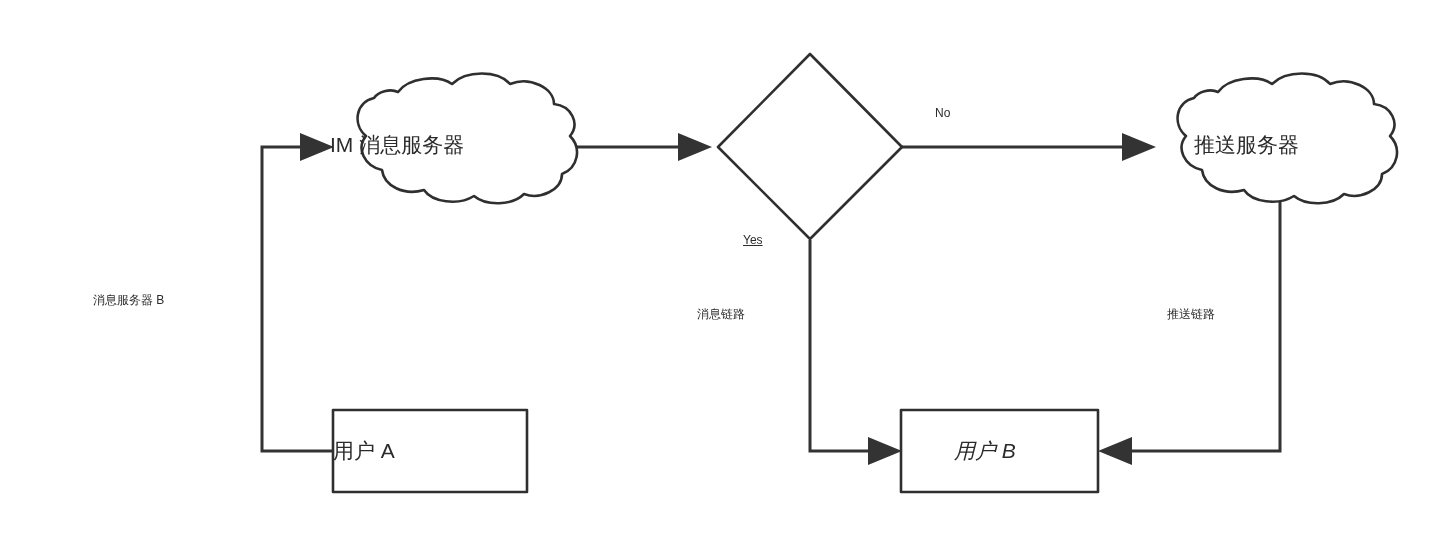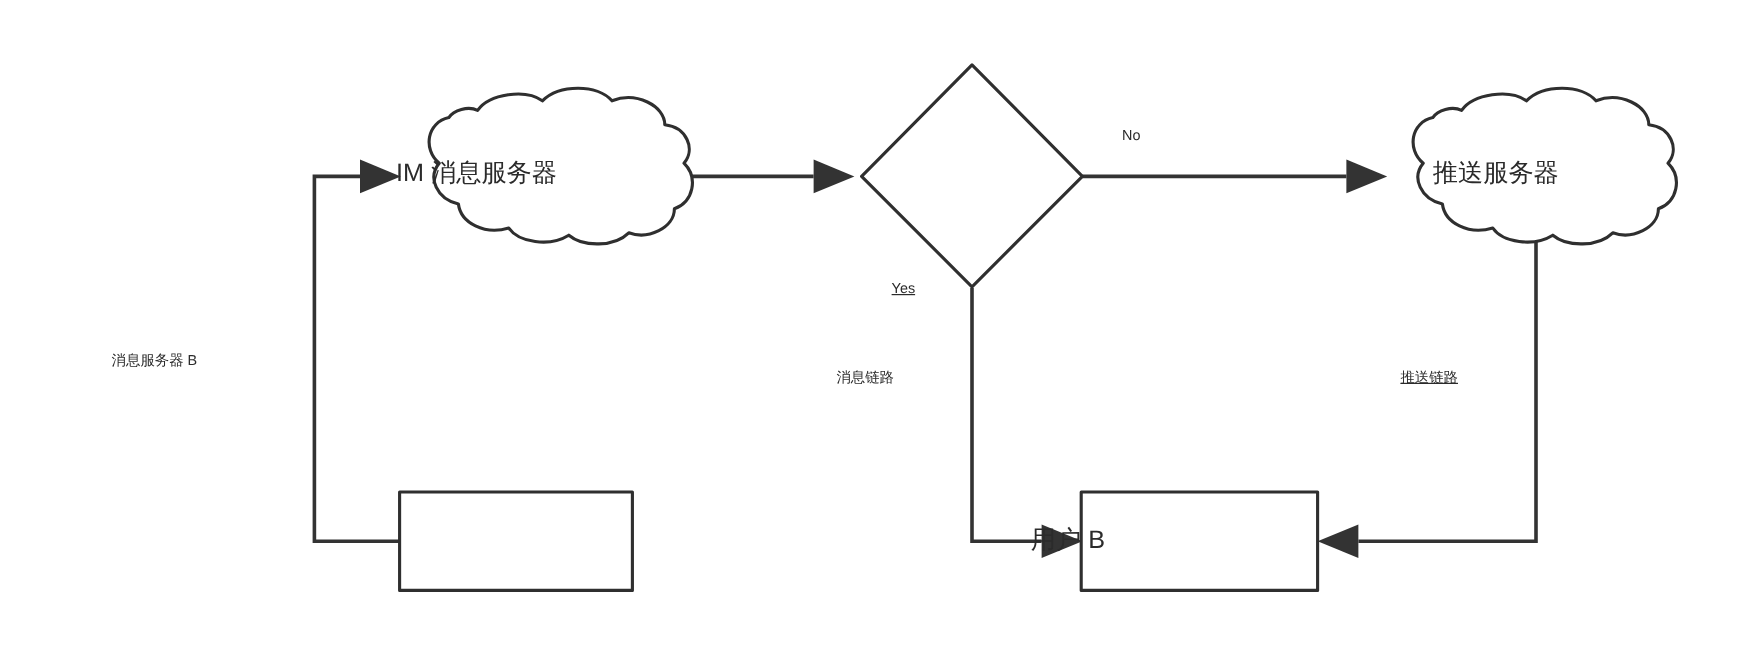--- a/index.html
+++ b/index.html
@@ -58,26 +58,26 @@
     color: #2b2b2b;
     font-size: 12px;
     line-height: 1.3;
     white-space: nowrap;
     user-select: none;
   }
   .lbl-im-server     { left: 330px; top: 131px; width: 240px; }
   .lbl-push-server   { left: 1194px; top: 131px; width: 240px; }
   .lbl-decision      { left: 700px; top: 130px; width: 220px; }
   .lbl-user-a        { left: 333px; top: 437px; width: 194px; }
-  .lbl-user-b        { left: 859px; top: 437px; width: 161px; }
+  .lbl-user-b        { left: 954px; top: 437px; width: 161px; font-style: italic; }
   .lbl-send-msg      { left: 93px;  top: 293px; }
   .lbl-no            { left: 935px; top: 106px; }
   .lbl-yes           { left: 743px; top: 233px; text-decoration: underline; }
   .lbl-msg-chain     { left: 697px; top: 307px; }
-  .lbl-push-chain    { left: 1167px; top: 307px; text-decoration: underline; }
+  .lbl-push-chain    { left: 1167px; top: 307px; }
 </style>
 </head>
 <body>
 
 <div id="diagram-root">
 
   <svg class="canvas" viewBox="0 0 1454 548">
 
     <g>
       <path class="edge-line" d="M 333 451 L 262 451 L 262 147 L 300 147"></path>
@@ -138,20 +138,21 @@
 
     <rect class="shape-stroke" x="901" y="410" width="197" height="82"></rect>
 
   </svg>
 
   <div class="node-label lbl-im-server">IM 消息服务器</div>
 
 
   <div class="node-label lbl-push-server">推送服务器</div>
 
+  <div class="node-label lbl-user-a">用户 A</div>
 
   <div class="node-label lbl-user-b">用户 B</div>
 
   <div class="edge-label lbl-send-msg">消息服务器 B</div>
 
   <div class="edge-label lbl-no">No</div>
 
   <div class="edge-label lbl-yes">Yes</div>
 
   <div class="edge-label lbl-msg-chain">消息链路</div>

